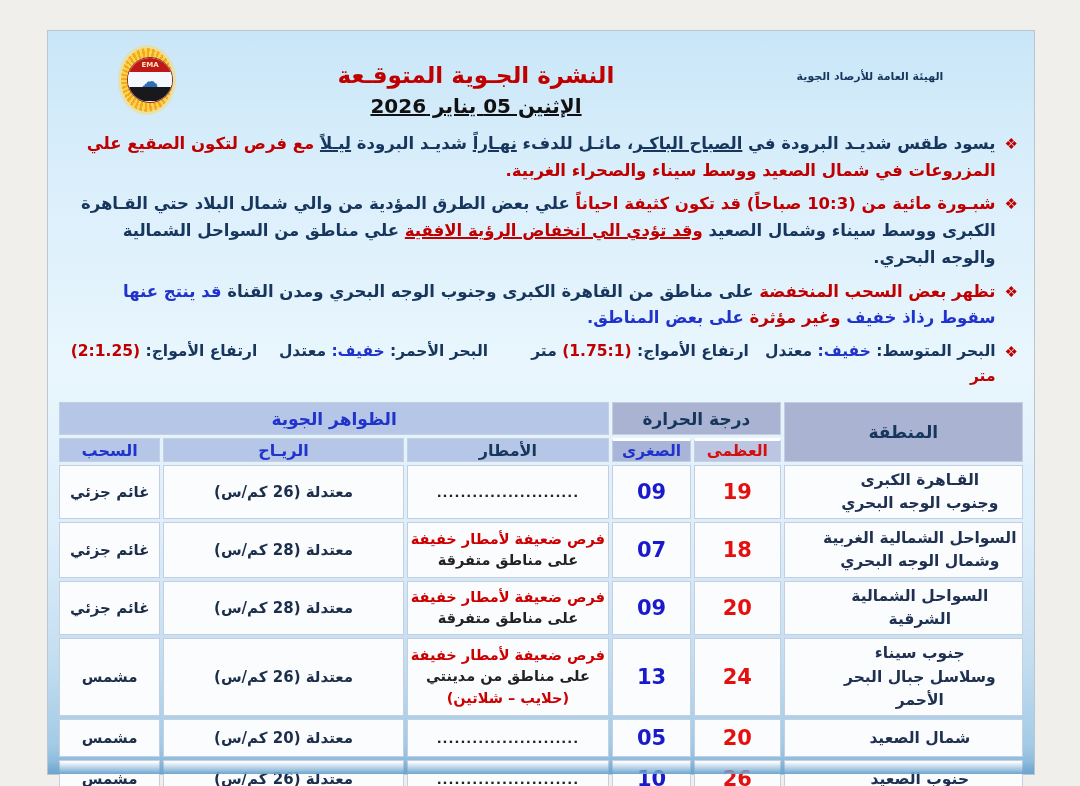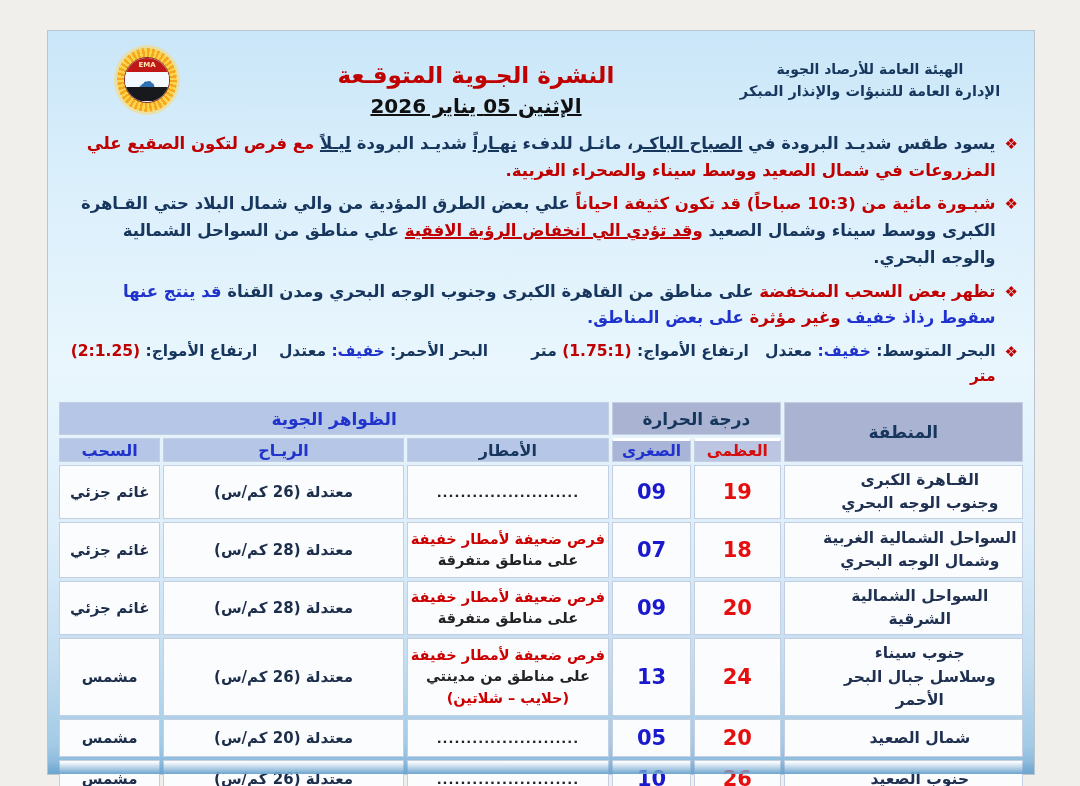--- a/index.html
+++ b/index.html
@@ -17,32 +17,32 @@
     border: 1px solid #b9c6cf;
     direction: rtl;
   }
 
   
   .hdr {
     display: grid; grid-template-columns: 300px 1fr 170px;
     align-items: center; padding: 10px 14px 2px 14px;
   }
   .org { text-align: center; color: #17365d; font-weight: 700; }
-  .org .l1 { font-size: 14px; margin-bottom: 6px; }
+  .org .l1 { font-size: 11px; margin-bottom: 6px; }
   .org .l2 { font-size: 14.5px; }
   .title-block { text-align: center; }
   .title { color: #c00000; font-weight: 800; font-size: 23px; letter-spacing: .5px; margin-top: 21px; }
   .date  { color: #111; font-weight: 800; font-size: 20px; margin-top: 6px;
            text-decoration: underline; text-decoration-thickness: 2px; }
   .logo-wrap { display: flex; justify-content: center; }
   .sun {
-    width: 60px; height: 64px; border-radius: 50%;
+    width: 52px; height: 64px; border-radius: 50%;
     background: repeating-conic-gradient(#f6a81c 0deg 5deg, #fdd34d 5deg 10deg);
     box-shadow: 0 0 0 3px rgba(253,216,106,.55);
-    display: flex; align-items: center; justify-content: center;
+    display: flex; align-items: center; justify-content: flex-start;
   }
   .globe {
     width: 46px; height: 46px; border-radius: 50%; overflow: hidden;
     border: 1px solid #7e2a2a; background: #fff;
     display: flex; flex-direction: column;
   }
   .band-red   { height: 33%; background: #c01818; color: #ffe9b0; font-size: 7px;
                 font-weight: 700; text-align: center; line-height: 15px; }
   .band-white { height: 34%; background: #f4f9ff; text-align: center; position: relative; }
   .band-white .cloud { color: #2f6fb3; font-size: 17px; line-height: 10px;
@@ -95,21 +95,20 @@
   }
 </style>
 </head>
 <body>
 
 <div class="doc">
 
   <div class="hdr">
     <div class="org">
       <div class="l1">الهيئة العامة للأرصاد الجوية</div>
-      <div class="l2">الإدارة العامة للتنبؤات والإنذار المبكر</div>
     </div>
     <div class="title-block">
       <div class="title">النشرة الجـوية المتوقـعة</div>
       <div class="date">الإثنين 05 يناير 2026</div>
     </div>
     <div class="logo-wrap">
       <div class="sun">
         <div class="globe">
           <div class="band-red">EMA</div>
           <div class="band-white"><span class="cloud">☁</span></div>

